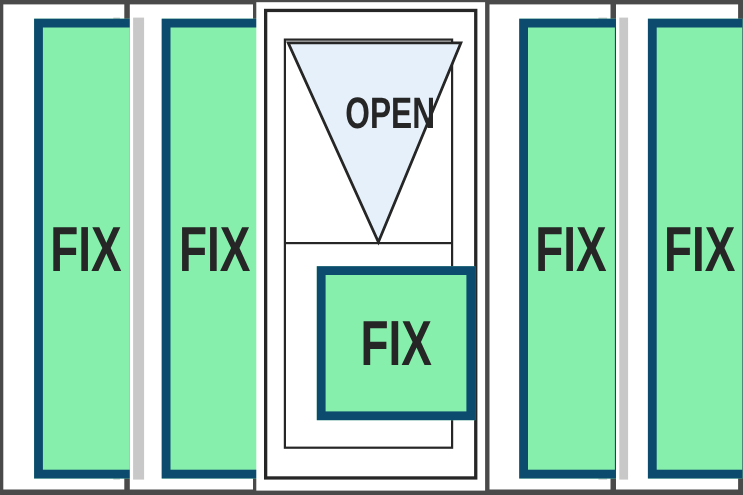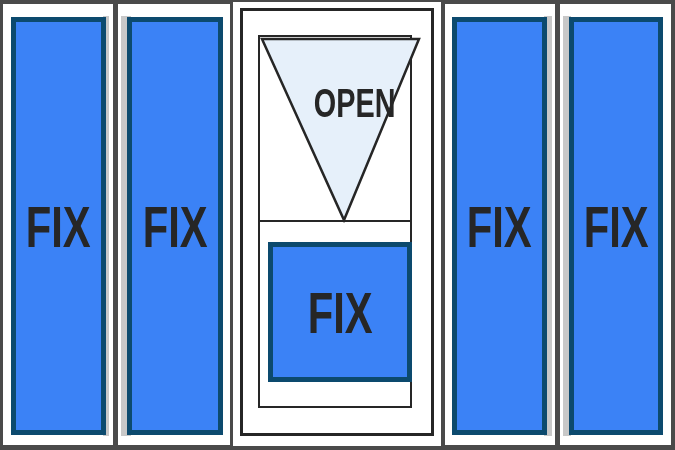--- a/index.html
+++ b/index.html
@@ -1,21 +1,21 @@
 <!DOCTYPE html>
 <html><head>
   <meta charset="utf-8">
   <style>
     html, body { margin:0; padding:0; }
     body { width:675px; height:450px; background:#4a4a4a; position:relative; overflow:hidden;
            font-family:"Liberation Sans", sans-serif; }
     .frame { position:absolute; background:#fff; box-sizing:border-box; }
     .frame .shade { position:absolute; background:#c8c8c8; }
-    .pane { position:absolute; background:#3b82f6; border:5px solid #0c4a6e; box-sizing:border-box;
-            display:flex; align-items:center; justify-content:center; }
+    .pane { position:absolute; background:#86efac; border:8px solid #0c4a6e; box-sizing:border-box;
+            display:flex; align-items:center; justify-content:center;margin-left:20px; }
     .label { font-family:"Liberation Sans", sans-serif; font-weight:bold; color:#262626;
              transform:scaleX(0.72); letter-spacing:0; }
     .big { font-size:58px; }
     .open-label { font-size:40px; position:absolute; transform:scaleX(0.72); font-weight:bold; color:#262626; }
     .center-outer { position:absolute; left:240px; top:8px; width:194px; height:428px; background:#fff;
                     border:3px solid #262626; box-sizing:border-box; }
     .center-inner { position:absolute; left:15px; top:24px; width:154px; height:373px;
                     border:2px solid #262626; box-sizing:border-box; background:#fff; }
     .divider { position:absolute; left:0; right:0; top:183px; height:2px; background:#262626; }
     .center-fix { position:absolute; left:8px; top:205px; width:144px; height:140px; }

